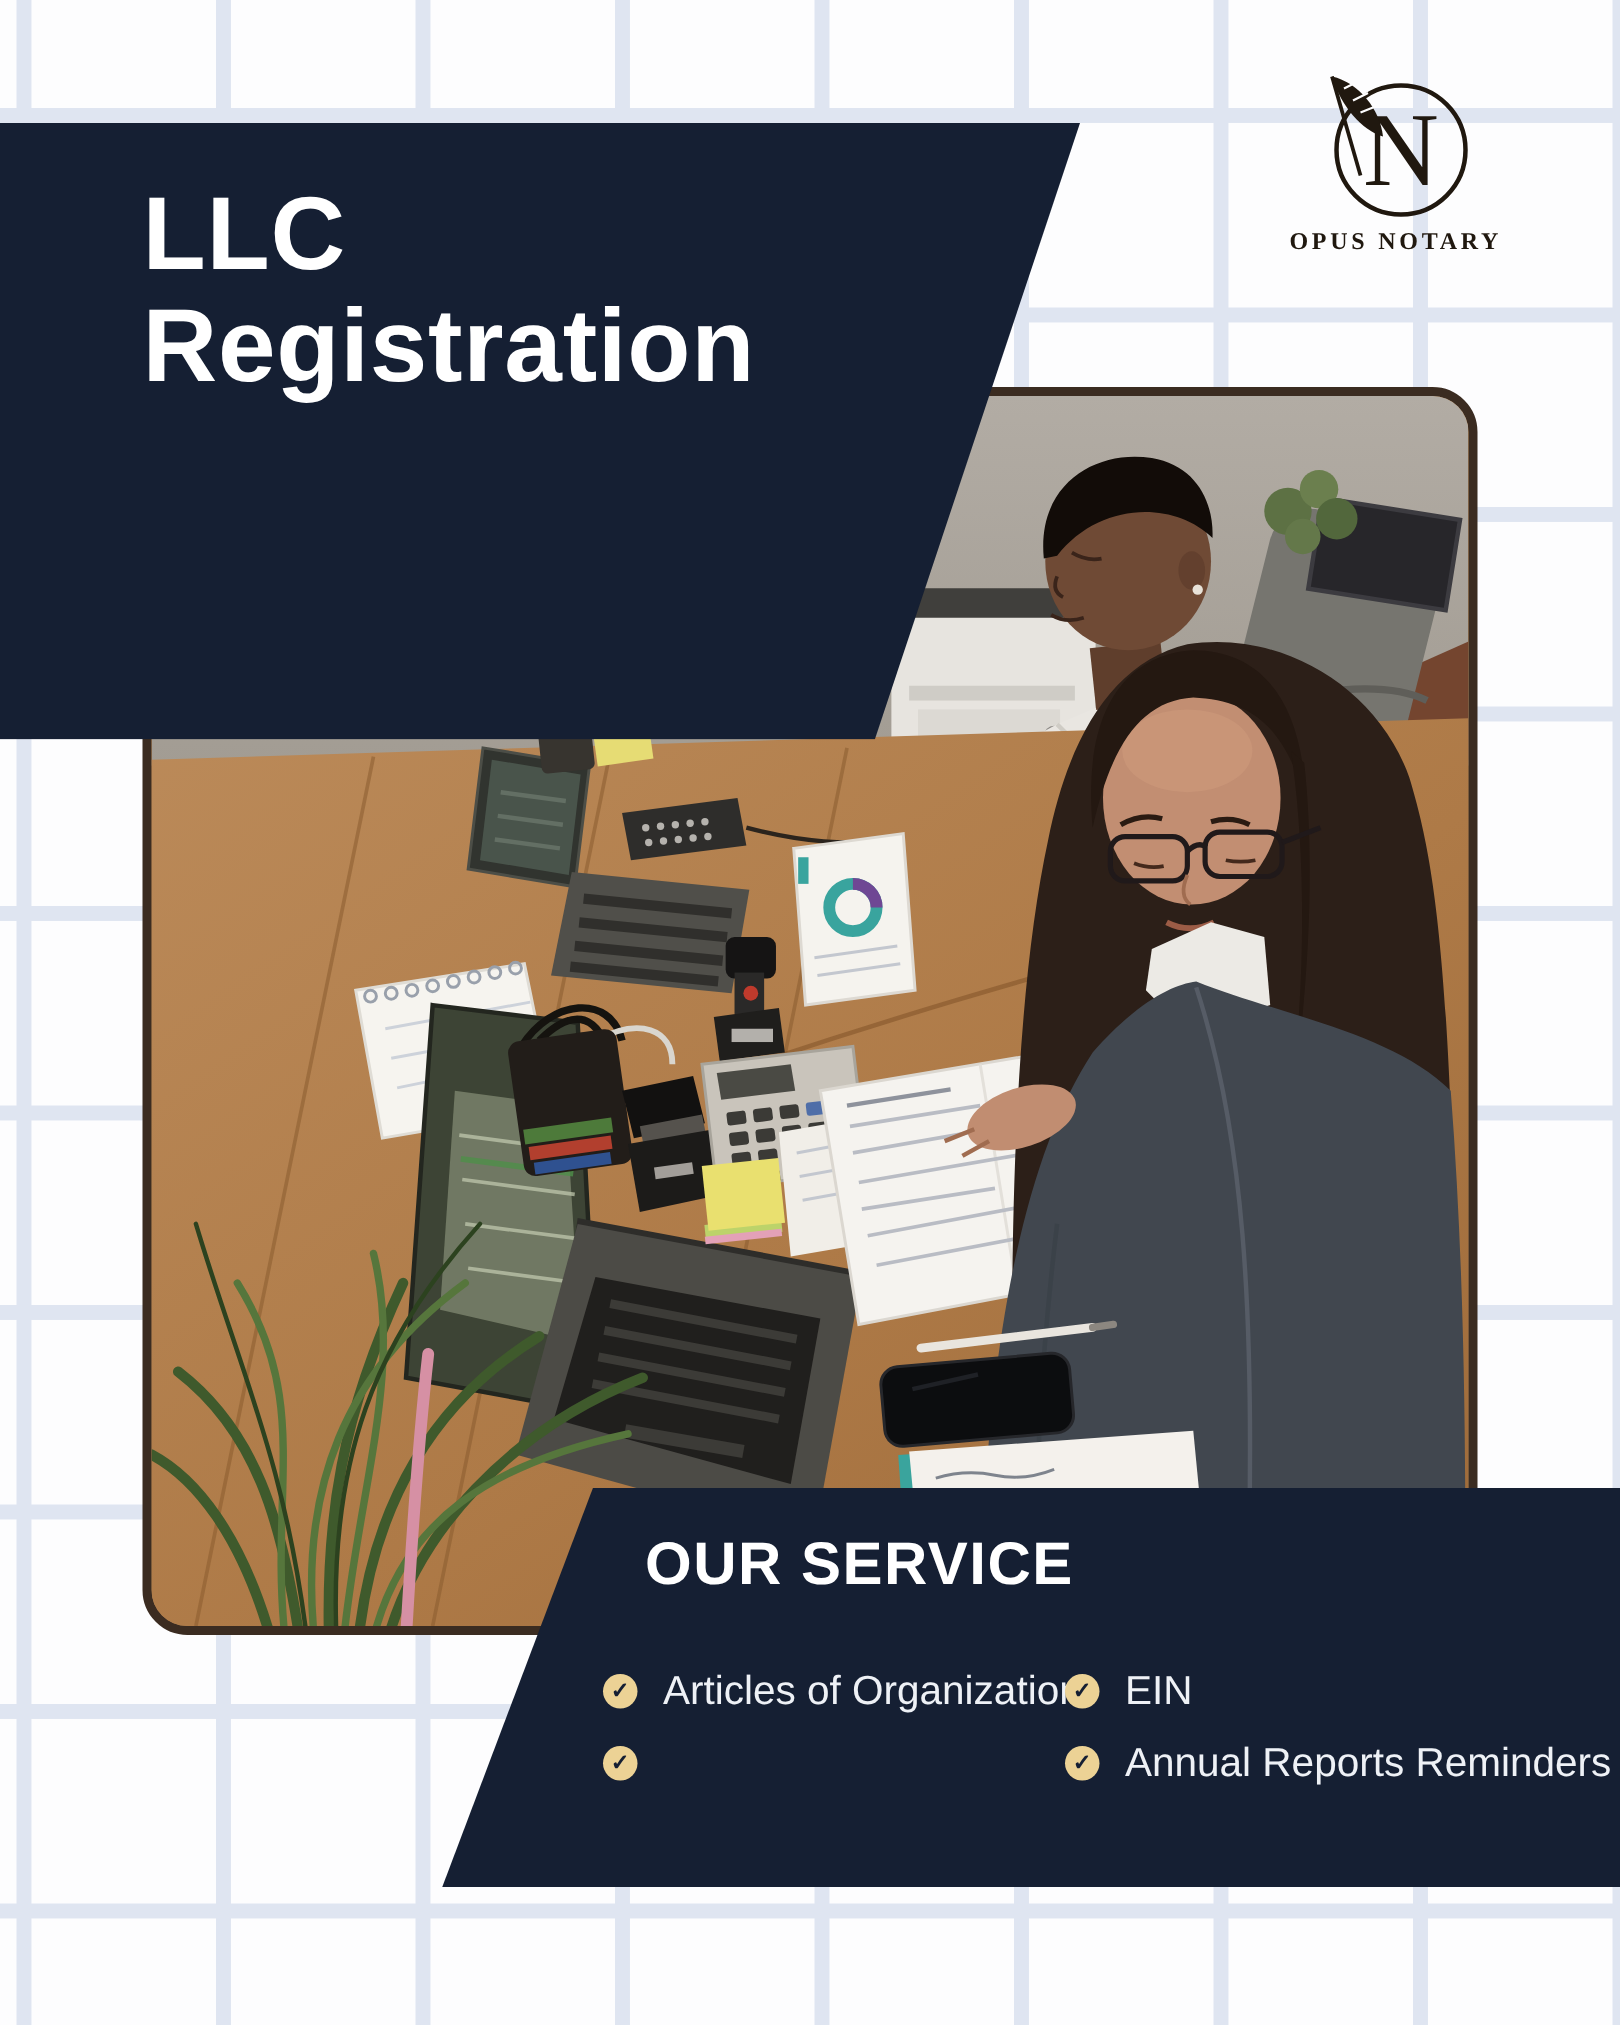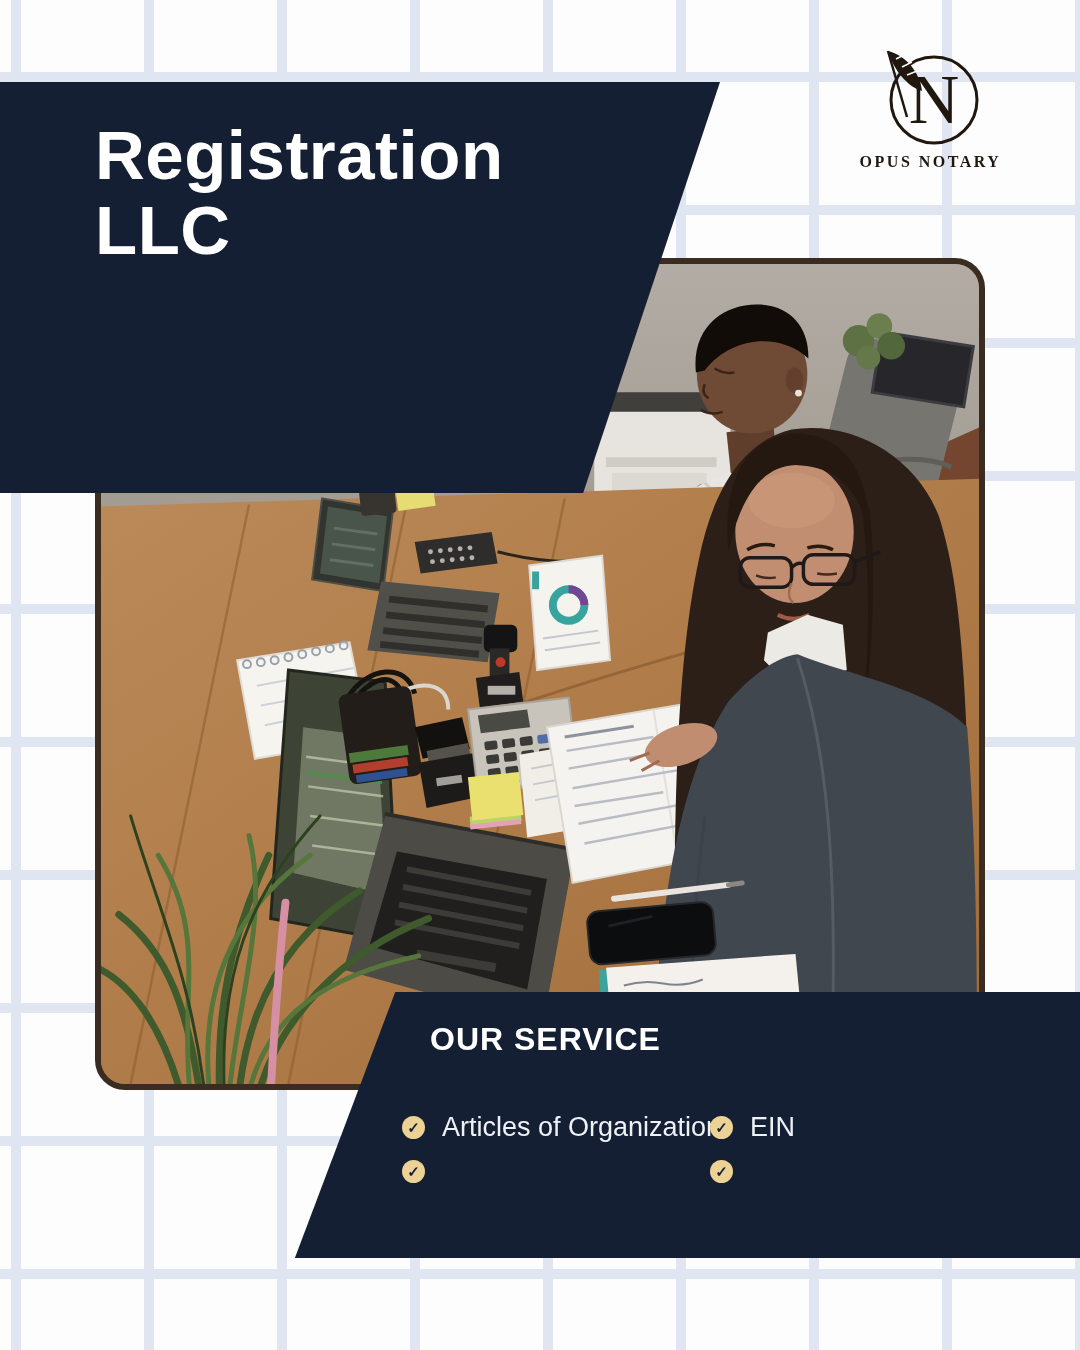--- a/index.html
+++ b/index.html
@@ -36,21 +36,21 @@
     letter-spacing:.5px;
   }
   .title span{display:block;}
   .shape-bottom{
     position:absolute; left:0; top:992px; width:1080px; height:266px;
     background:var(--navy); z-index:2;
     clip-path:polygon(36.6% 0, 100% 0, 100% 100%, 27.3% 100%);
   }
   .service-heading{
     position:absolute; left:430px; top:1021px; z-index:3;
-    color:var(--white); font-size:32px; font-weight:bold; letter-spacing:1px;
+    color:var(--white); font-size:40px; font-weight:bold; letter-spacing:1px;
   }
   .service-list{
     position:absolute; left:402px; top:1112px; z-index:3; list-style:none;
     display:grid; grid-template-columns:308px auto; row-gap:17px;
   }
   .service-item{display:flex; align-items:center; gap:17px;
     color:#eef1f6; font-size:27px; font-weight:500; white-space:nowrap;}
   .check{
     flex:0 0 auto; width:23px; height:23px; border-radius:50%;
     background:var(--gold); color:var(--navy);
@@ -335,22 +335,22 @@
           <path d="M125,840 C120,720 150,640 222,560"></path>
           <path d="M105,840 C90,720 60,660 30,560"></path>
         </g>
         <path d="M172,840 C176,770 180,710 187,648" stroke="#d690a4" stroke-width="8"></path>
       </g>
     </svg>
   </figure>
 
   <div class="shape-top"></div>
   <h1 class="title">
+    <span>LLC</span>
     <span>Registration</span>
-    <span>LLC</span>
   </h1>
 
   <div class="logo">
     <svg class="logo-mark" width="110" height="110" viewBox="0 0 110 110" aria-hidden="true">
       <circle cx="58" cy="55" r="43" fill="none" stroke="#20180f" stroke-width="3"></circle>
       <text x="58" y="78" text-anchor="middle" font-family="Liberation Serif, serif" font-size="70" fill="#20180f">N</text>
       <path d="M12,6 L31,72" stroke="#20180f" stroke-width="2.5"></path>
       <path d="M12,6 C30,10 44,28 46,46 C32,42 18,26 12,6 Z" fill="#20180f"></path>
       <path d="M20,14 L28,10 M26,22 L36,17 M31,30 L41,26" stroke="#fdfdfe" stroke-width="1.5"></path>
     </svg>
@@ -366,16 +366,17 @@
     </li>
     <li class="service-item">
       <span class="check">✓</span>
       <span>EIN</span>
     </li>
     <li class="service-item">
       <span class="check">✓</span>
     </li>
     <li class="service-item">
       <span class="check">✓</span>
+      <span>Annual Reports Reminders</span>
     </li>
   </ul>
 
 </div>
 
 </body></html>

